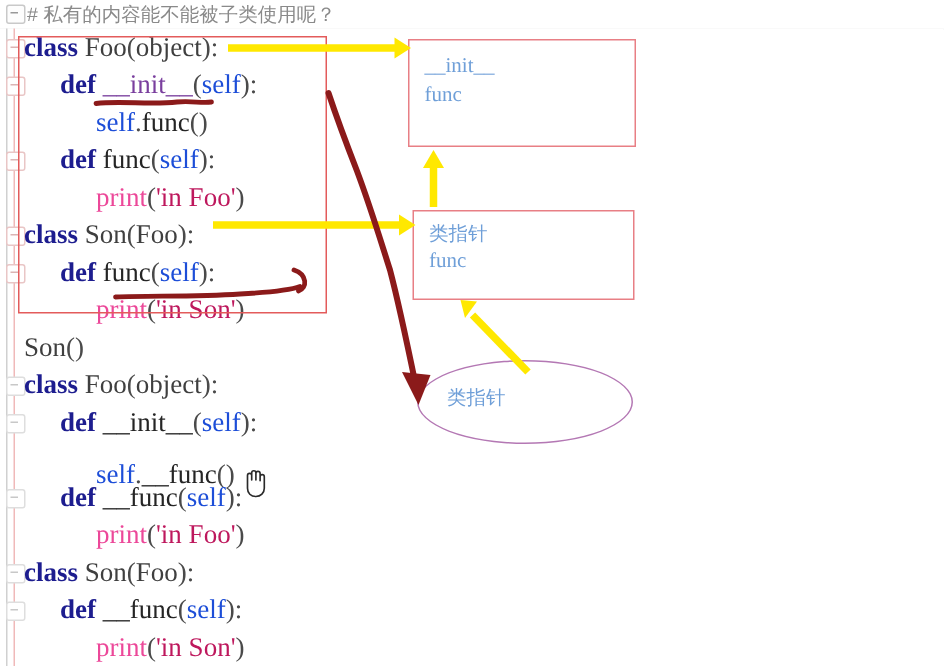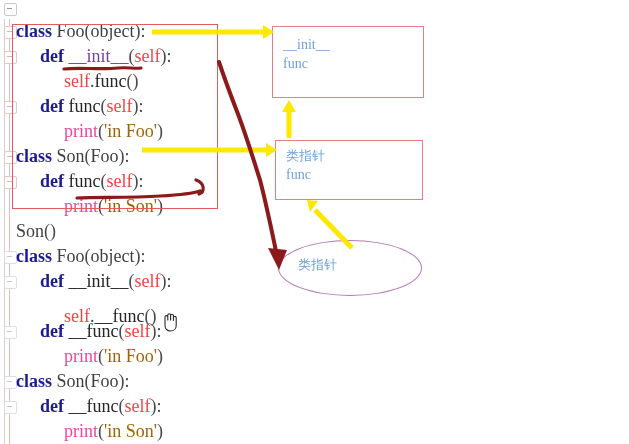--- a/index.html
+++ b/index.html
@@ -91,25 +91,25 @@
     left: 16px;
     font-size: 18px;
     line-height: 15px;
     white-space: pre;
     font-family: Liberation Serif, serif;
     letter-spacing: 0px;
   }
   .kw      { color: #1d1d8f; font-weight: bold; }
   .ident   { color: #3f3f3f; }
   .punct   { color: #4a4a4a; }
-  .selfkw  { color: #ef4444; }
+  .selfkw  { color: #1d4ed8; }
   .dunder  { color: #7a3f9e; }
   .fn      { color: #252525; }
   .printkw { color: #ec4899; }
-  .str     { color: #a16207; }
+  .str     { color: #be185d; }
   .plain   { color: #3f3f3f; }
 
   
   #red-rect-main {
     position: absolute;
     left: 12px; top: 24px;
     width: 206px; height: 185px;
     border: 1.5px solid #e35b5b;
     box-sizing: border-box;
     pointer-events: none;
@@ -169,20 +169,21 @@
     position: absolute;
     left: 160px; top: 310px;
     width: 20px; height: 22px;
   }
 </style>
 </head>
 <body>
 
 <div id="title-bar">
   <div id="title-fold"></div>
+  <div id="title-text"># 私有的内容能不能被子类使用呢？</div>
 </div>
 
 <div id="editor">
   <div id="gutter-line-a"></div>
   <div id="gutter-line-b"></div>
   <div id="gutter">
       <div class="fold-marker" style="top: 7px;"></div>
       <div class="fold-marker" style="top: 32px;"></div>
       <div class="fold-marker" style="top: 82px;"></div>
       <div class="fold-marker" style="top: 132px;"></div>

